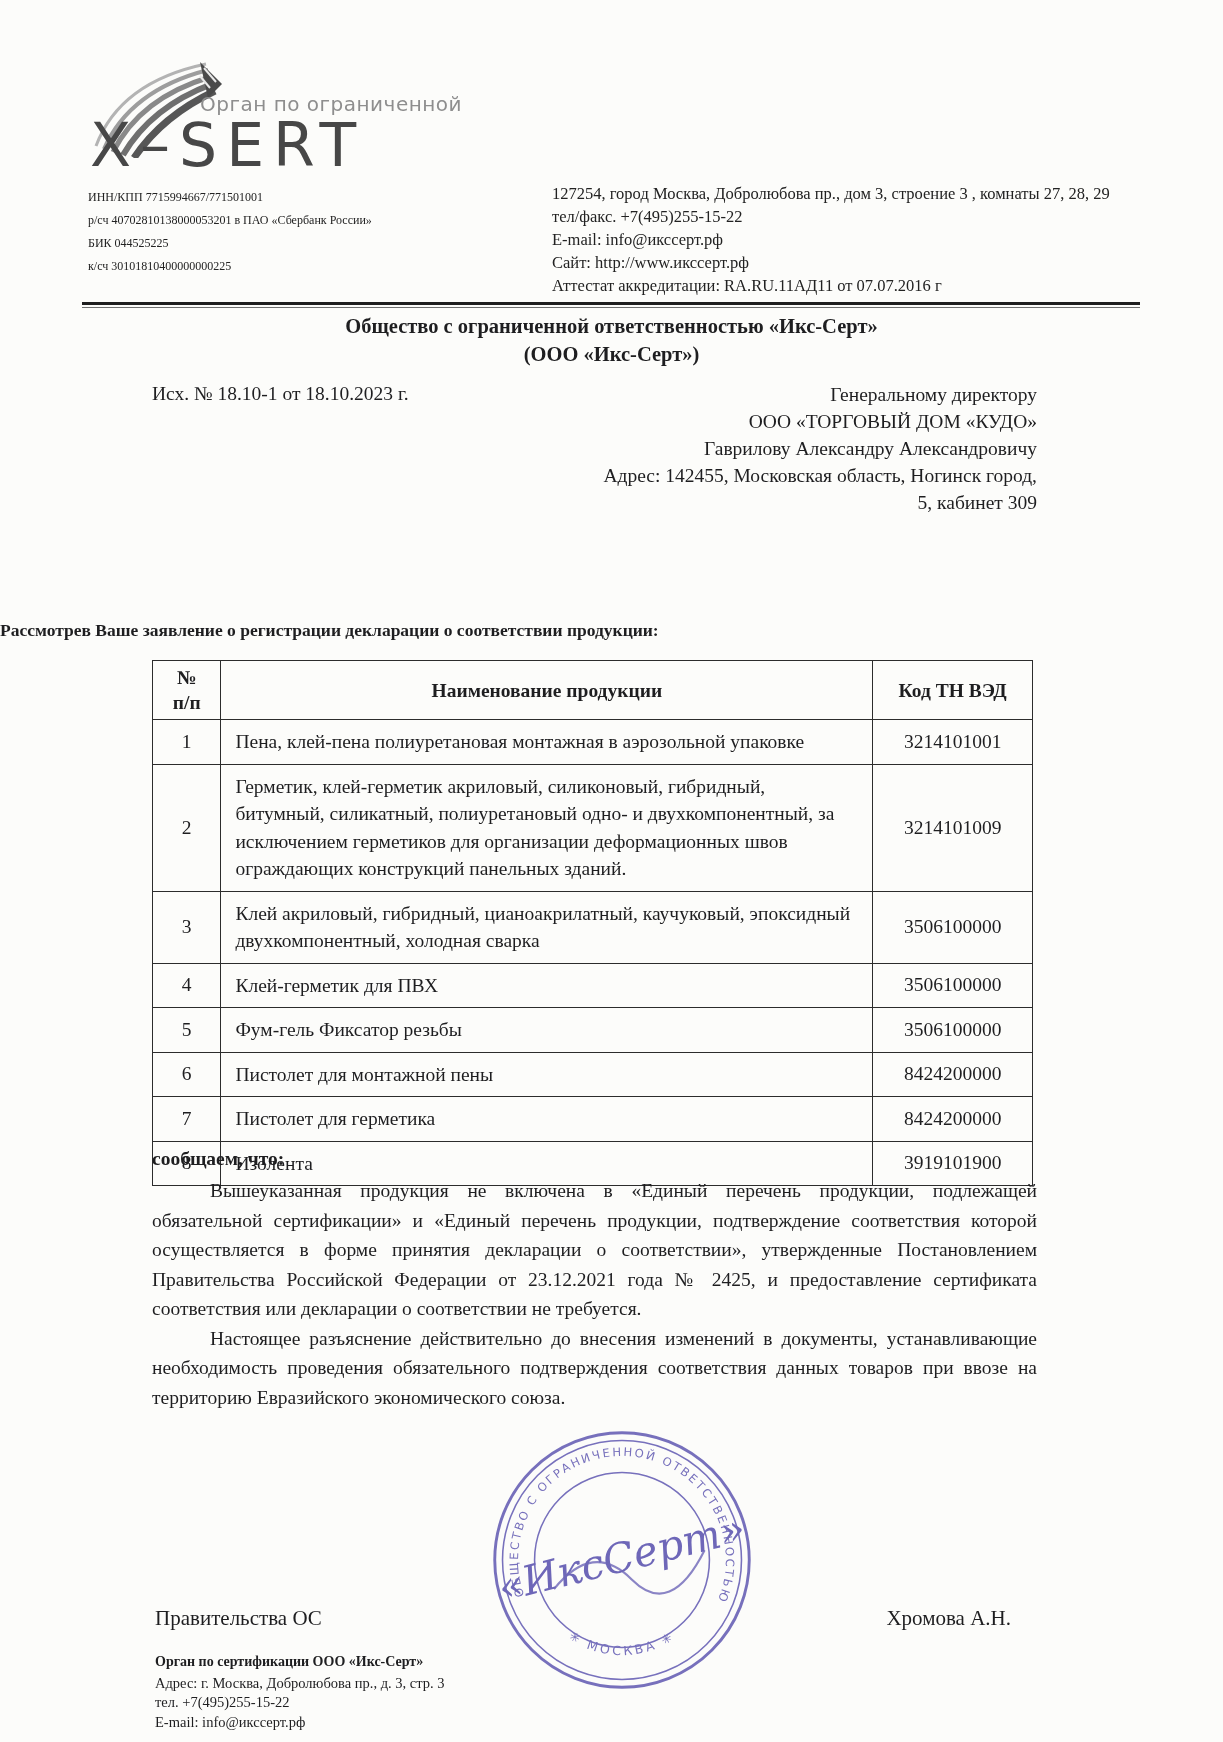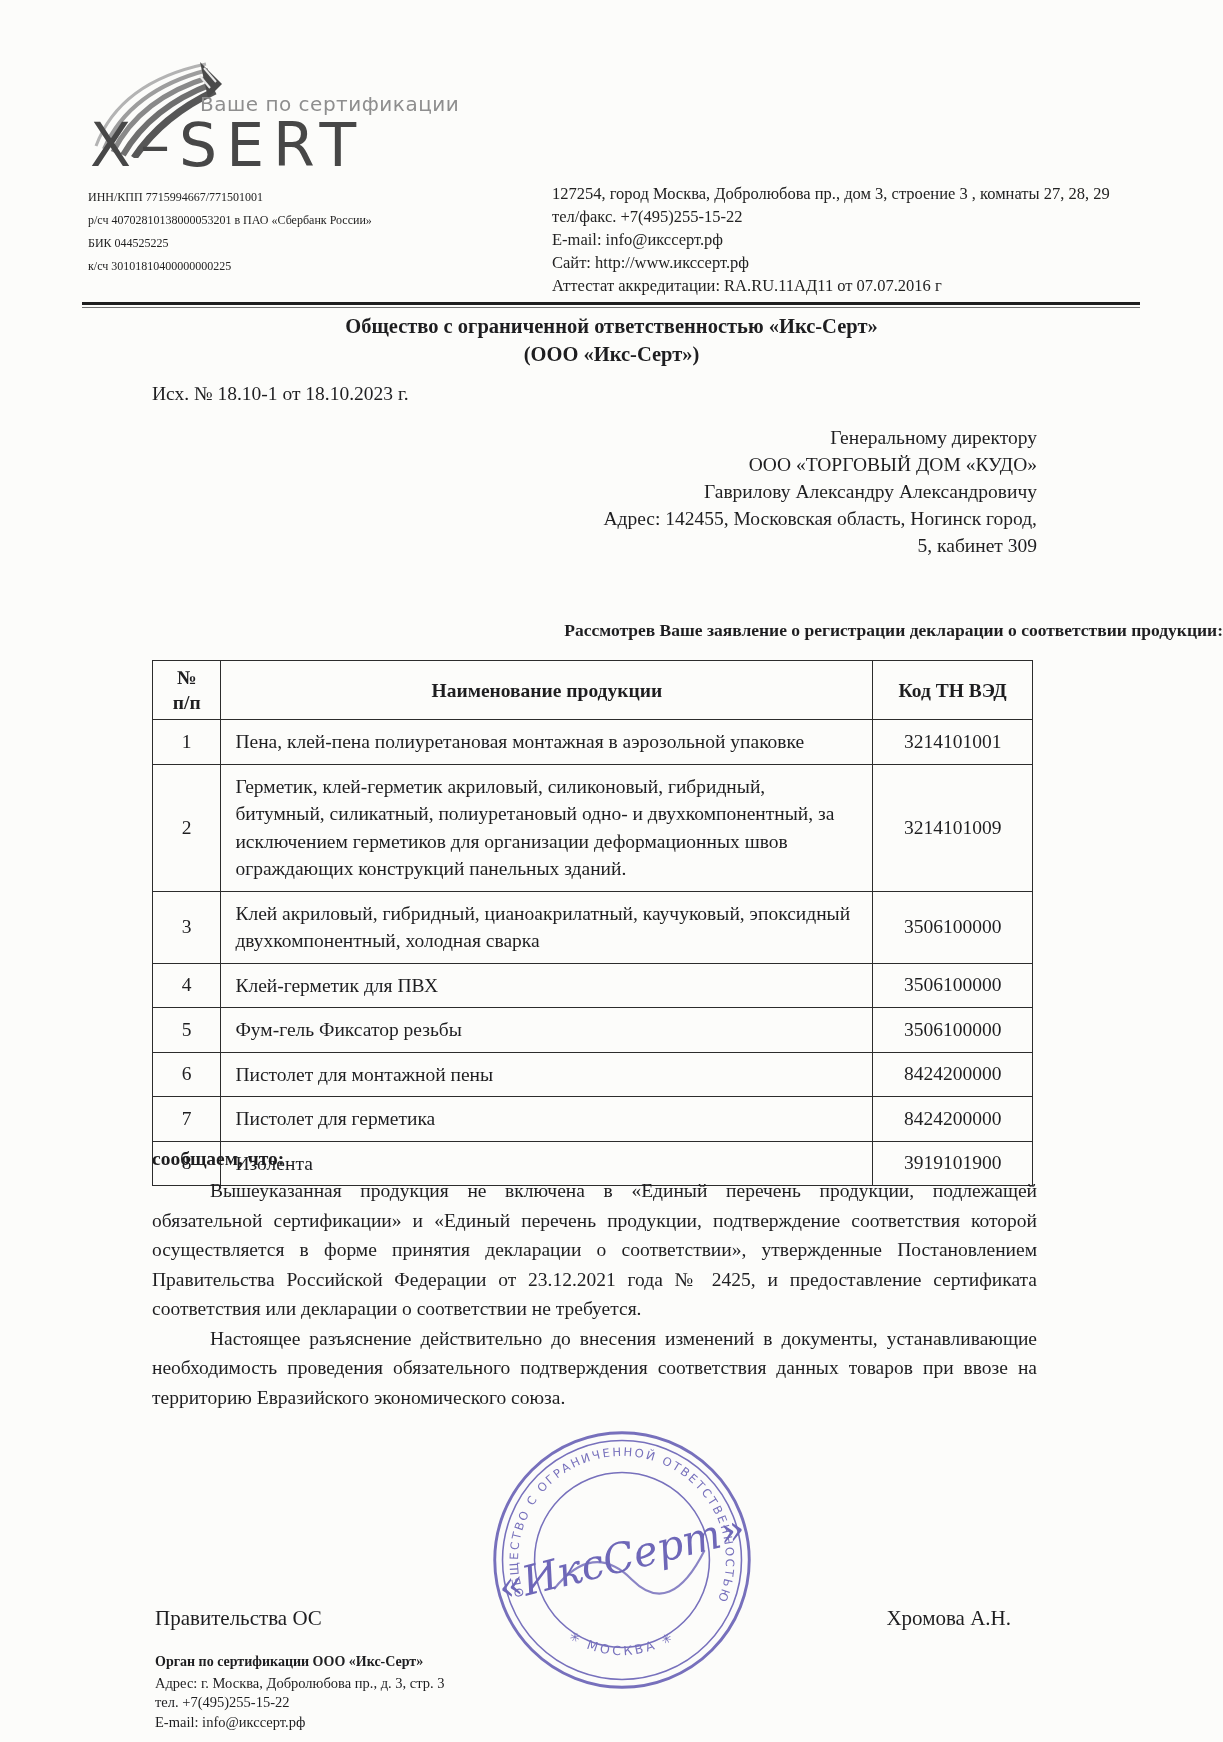--- a/index.html
+++ b/index.html
@@ -19,25 +19,25 @@
   .requisites { position:absolute; left:88px; top:186px; font-size:12px; line-height:23px; color:#222; }
   .contacts { position:absolute; left:552px; top:182px; width:590px; font-size:16.5px; line-height:23px; color:#222; }
   .header-rule { position:absolute; left:82px; right:83px; top:302px; height:2px;
                  border-top:3px solid #1f1f1f; border-bottom:1.5px solid #6f6f6f; }
   
   .org-title { position:absolute; left:0; right:0; top:312px; text-align:center;
                font-weight:bold; font-size:20.5px; line-height:28px; }
   
   .outgoing-ref { position:absolute; left:152px; top:383px; font-size:19.5px; }
   .addressee { position:absolute; right:186px; top:381px; text-align:right;
-               font-size:19.5px; line-height:27px;margin-top:43px; }
+               font-size:19.5px; line-height:27px; }
   
   .letter-title { position:absolute; left:0; right:0; top:556px; text-align:center;
                   font-weight:bold; font-size:23px; letter-spacing:0.5px; }
-  .intro-line { position:absolute; left:0; right:0; top:620px; text-align:right;
+  .intro-line { position:absolute; left:0; right:16px; top:620px; text-align:left;
                 font-weight:bold; font-size:17.5px; }
   
   .product-table { position:absolute; left:152px; top:660px; width:881px;
                    border-collapse:collapse; font-size:19.5px; }
   .product-table th, .product-table td { border:1.8px solid #2c2c2c; }
   .product-table th { font-weight:bold; text-align:center; padding:4px 6px; line-height:25px; }
   .col-num { width:58px; text-align:center; }
   .col-name { width:672px; }
   .col-code { width:151px; text-align:center; }
   .product-table td.cell-num { text-align:center; font-size:19.5px; }
@@ -68,21 +68,21 @@
         <path d="M8,88 Q32,24 118,6" stroke="#b3b3b3" stroke-width="3"></path>
         <path d="M16,91 Q42,32 120,12" stroke="#9d9d9d" stroke-width="4"></path>
         <path d="M25,94 Q52,40 122,19" stroke="#898989" stroke-width="5"></path>
         <path d="M35,97 Q63,49 124,26" stroke="#6f6f6f" stroke-width="6"></path>
         <path d="M46,100 Q74,58 127,33" stroke="#565656" stroke-width="7"></path>
         <path d="M112,4 L134,26 L120,40 Z" fill="#4a4a4a" stroke="none"></path>
         <path d="M116,10 L128,24" stroke="#e9e9e9" stroke-width="2"></path>
         <path d="M112,18 L122,30" stroke="#e9e9e9" stroke-width="2"></path>
       </g>
     </svg>
-    <div class="logo-tagline">Ваше по сертификации</div>
+    <div class="logo-tagline">Орган по ограниченной</div>
     <div class="logo-brand">X–SERT</div>
   </div>
 
   <div class="requisites">
 
   <div class="req-line">ИНН/КПП  7715994667/771501001</div>
       <div class="req-line">р/сч 40702810138000053201 в ПАО «Сбербанк России»</div>
       <div class="req-line">БИК 044525225</div>
       <div class="req-line">к/сч 30101810400000000225</div>
     </div>

